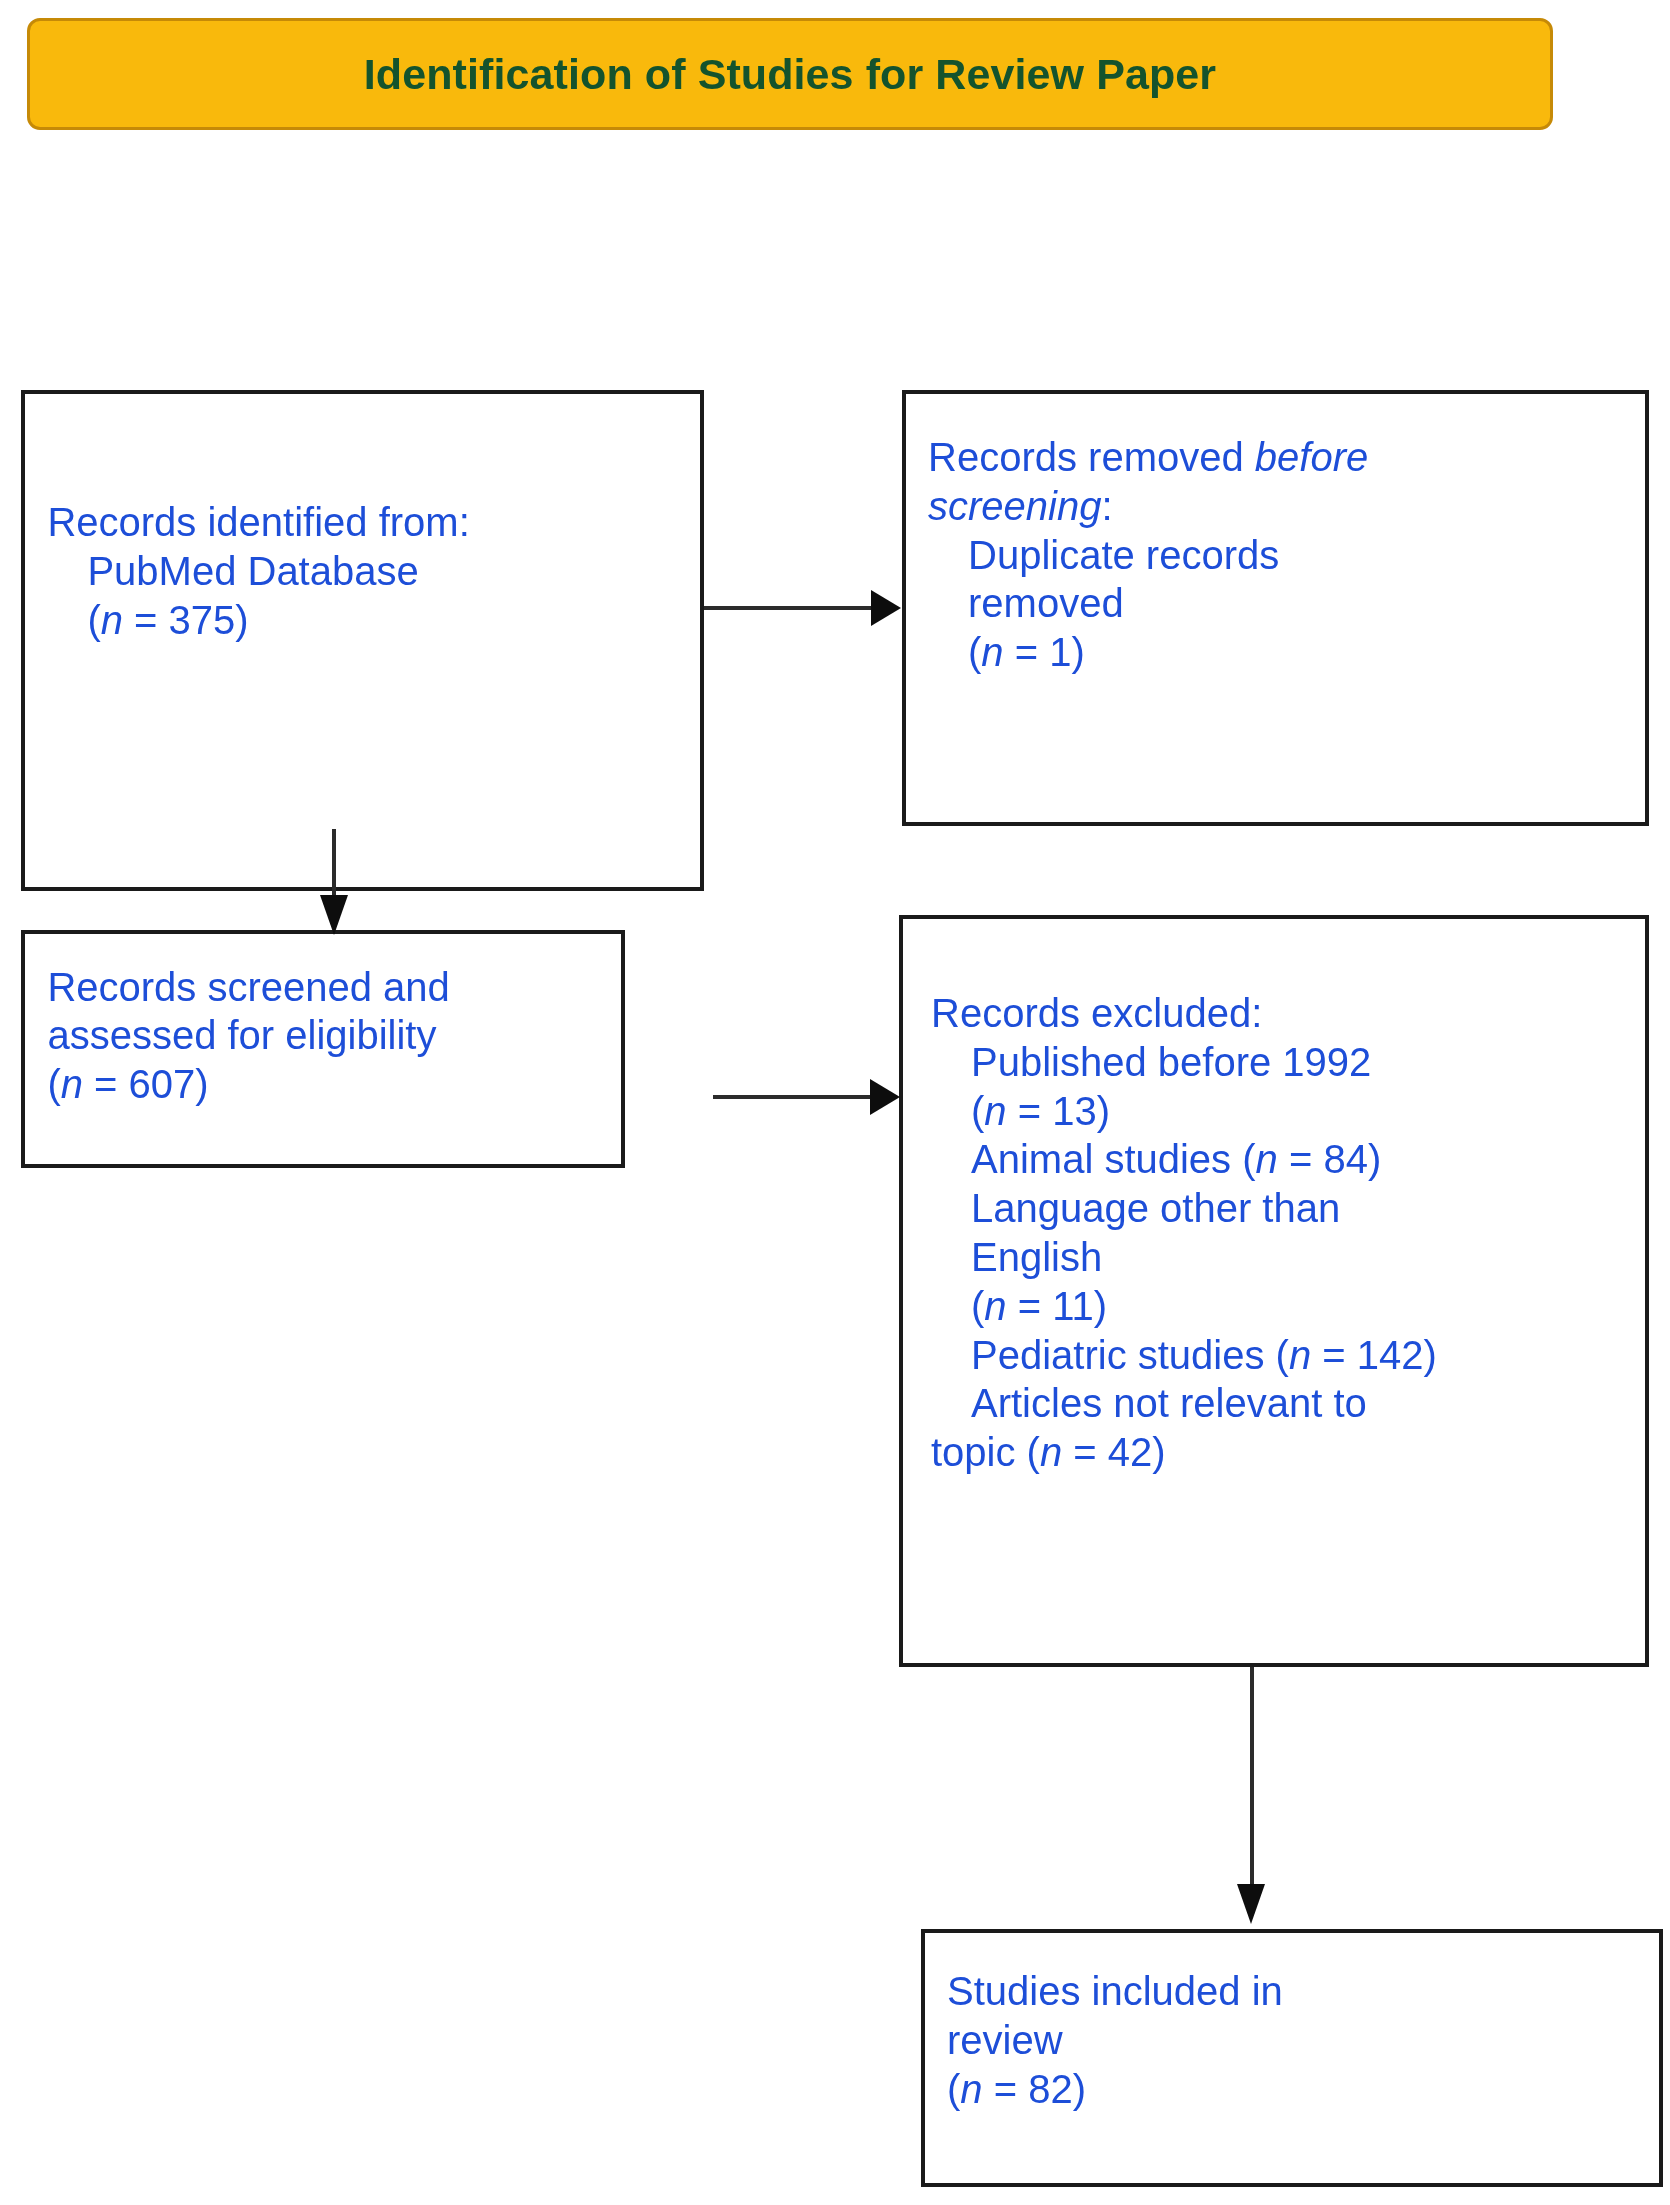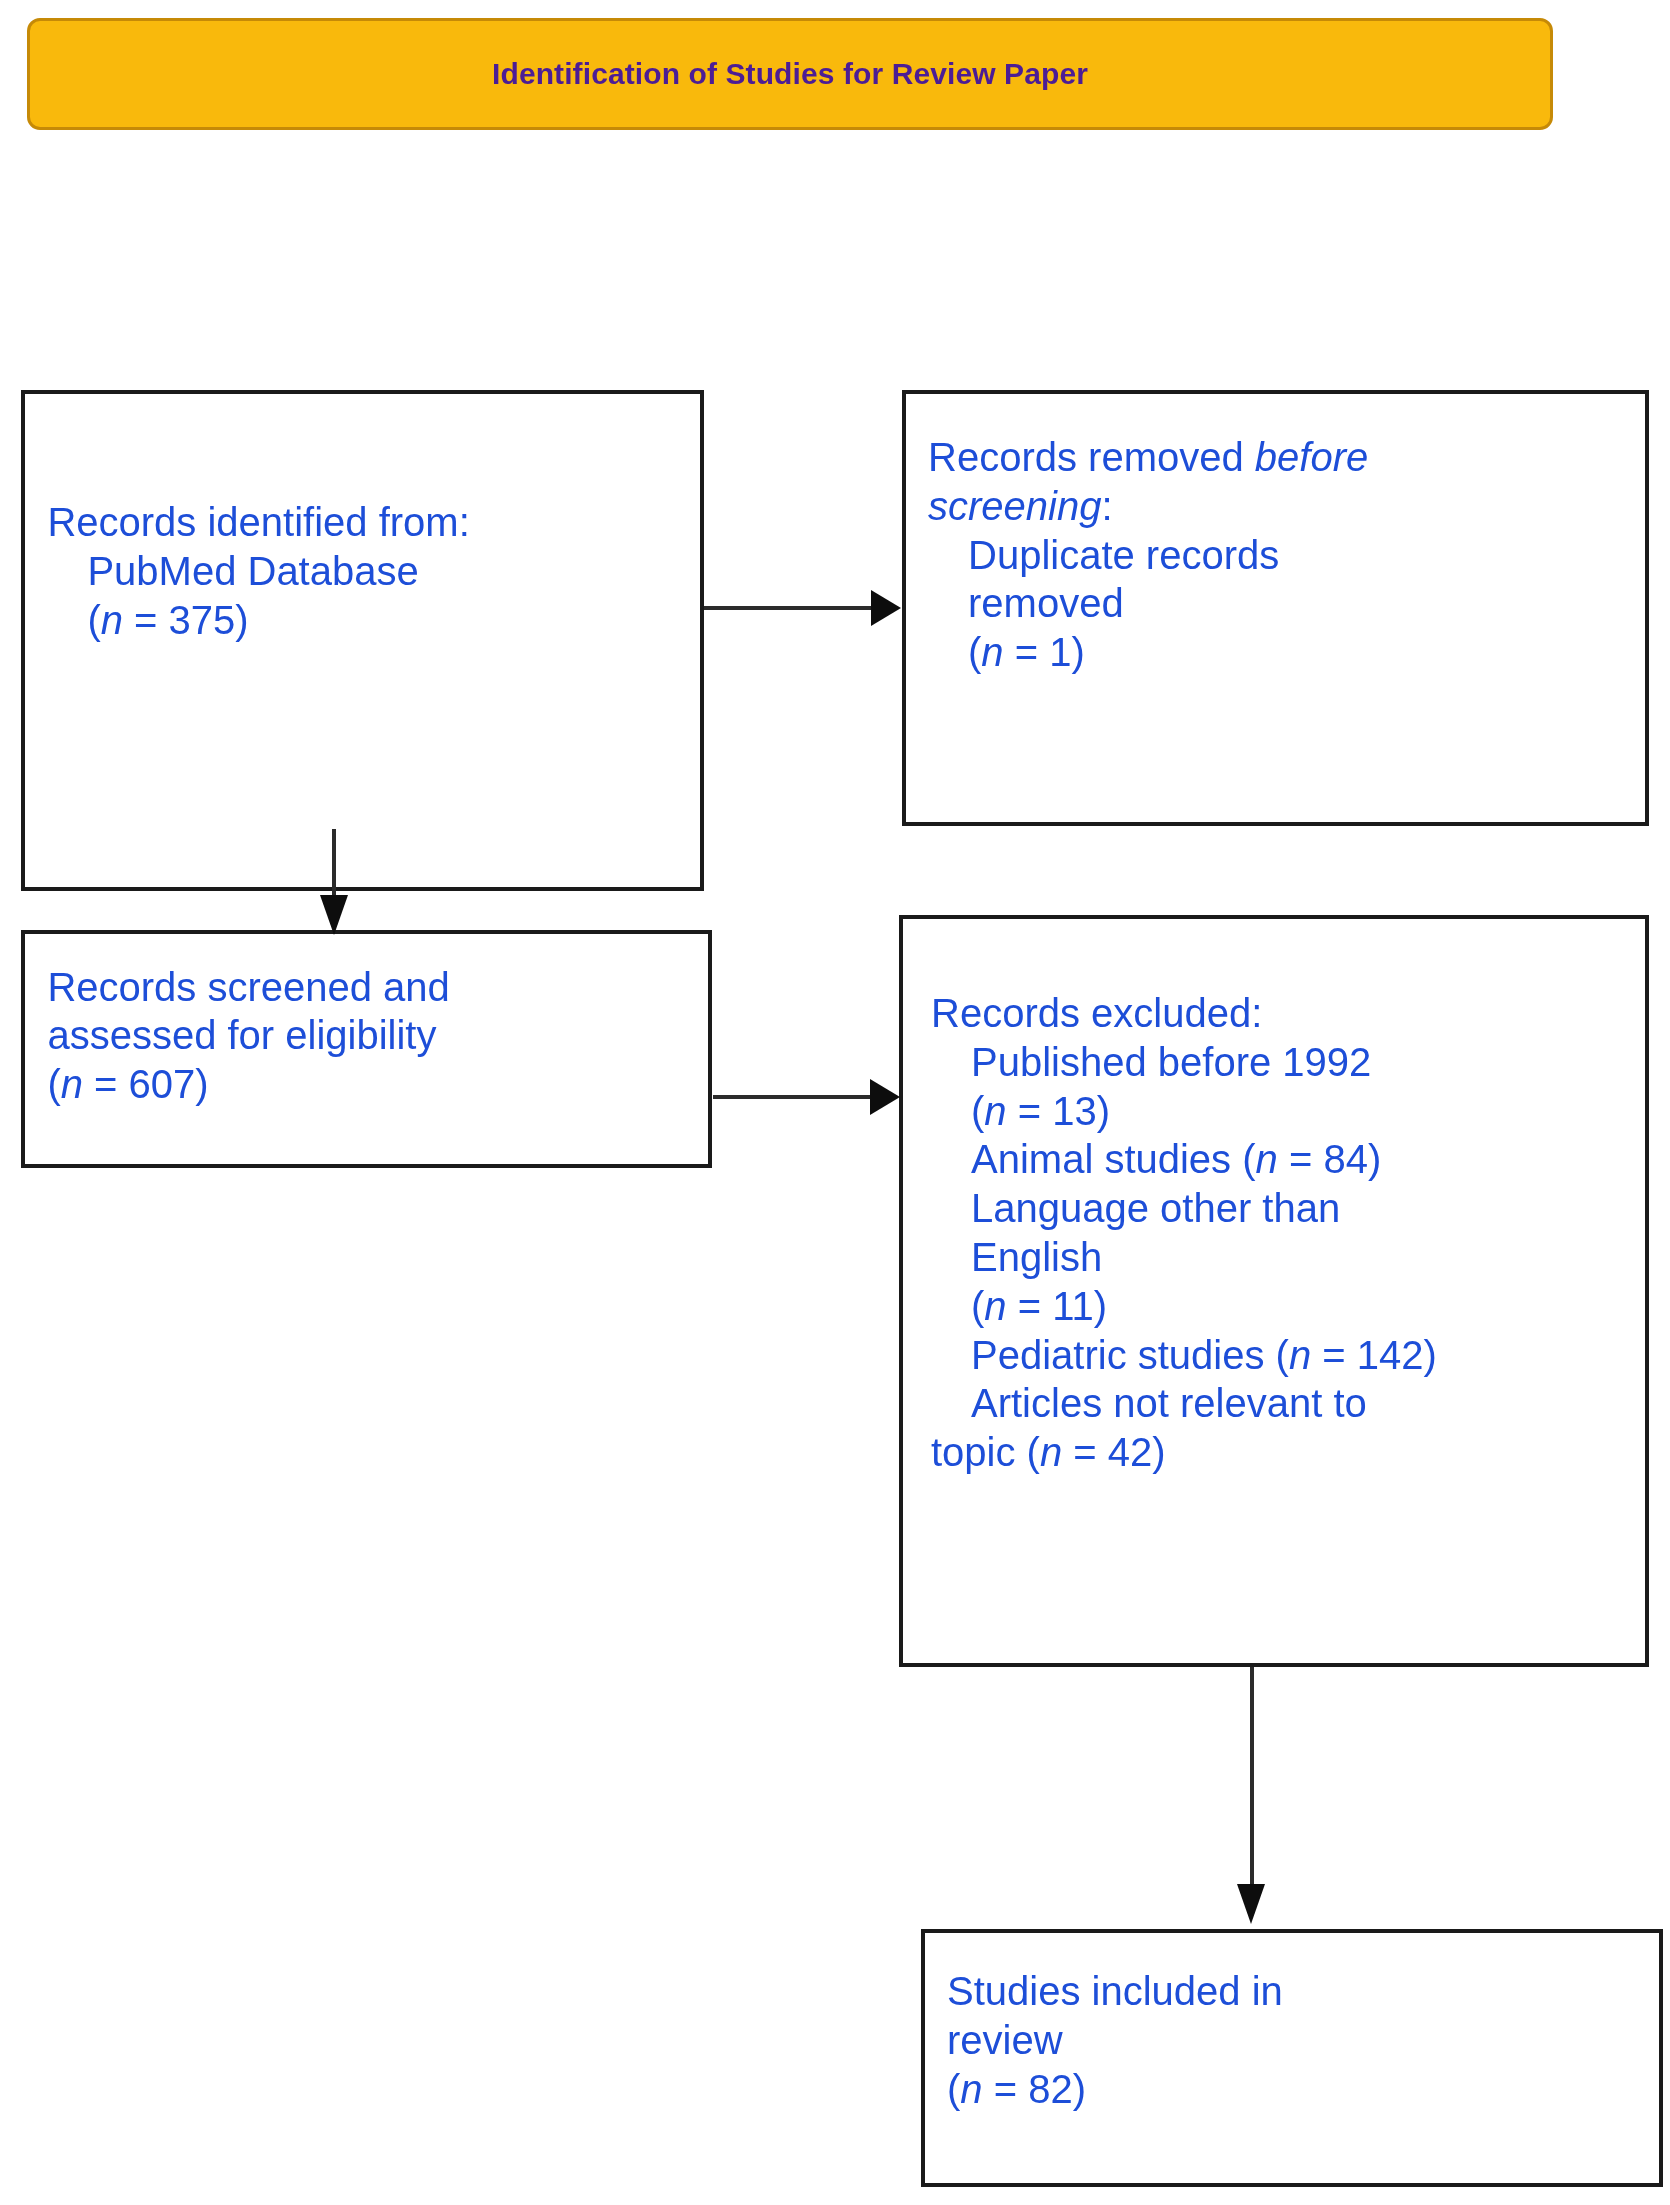--- a/index.html
+++ b/index.html
@@ -28,23 +28,23 @@
     height: 112px;
     background: #F9B90C;
     border: 3.2px solid #C68A07;
     border-radius: 13px;
     box-sizing: border-box;
     display: flex;
     align-items: center;
     justify-content: center;
   }
   .banner-text {
-    font-size: 30px;
+    font-size: 43px;
     font-weight: bold;
-    color: #4c1d95;
+    color: #14532d;
     letter-spacing: 0.1px;
     white-space: nowrap;
   }
 
   
   .fbox {
     position: absolute;
     background: #ffffff;
     border: 4.5px solid #1a1a1a;
     box-sizing: border-box;
@@ -122,21 +122,21 @@
         <span class="ital">screening</span><span>:</span>
       </div>
       <div class="line indent">Duplicate records</div>
       <div class="line indent">removed</div>
       <div class="line indent">
         <span>(</span><span class="ital">n</span><span> = 1)</span>
       </div>
     </div>
   </div>
 
-  <div class="fbox" style="left:21.4px; top:930px; width:691px; height:238px;">
+  <div class="fbox" style="left:21.4px; top:930px; width:604px; height:238px;">
     <div class="fbox-inner" style="top:28.6px;">
       <div class="line">Records screened and</div>
       <div class="line">assessed for eligibility</div>
       <div class="line">
         <span>(</span><span class="ital">n</span><span> = 607)</span>
       </div>
     </div>
   </div>
 
   <div class="fbox" style="left:899px; top:915px; width:750px; height:752px;">

